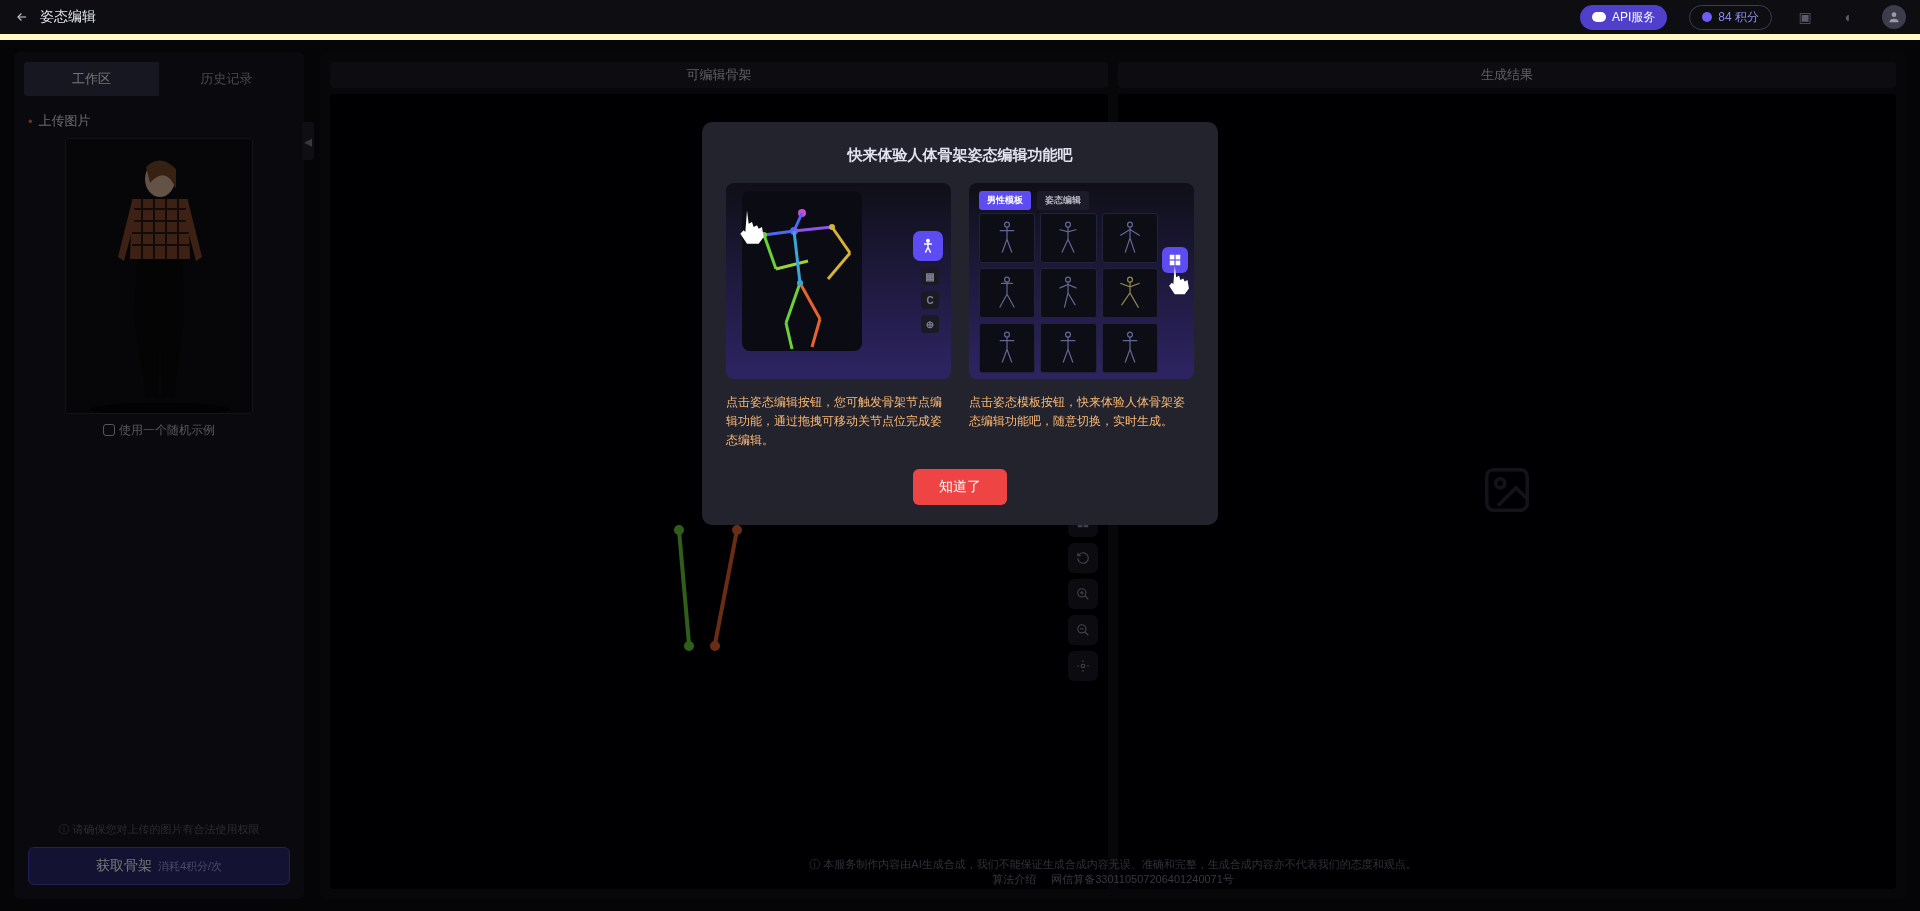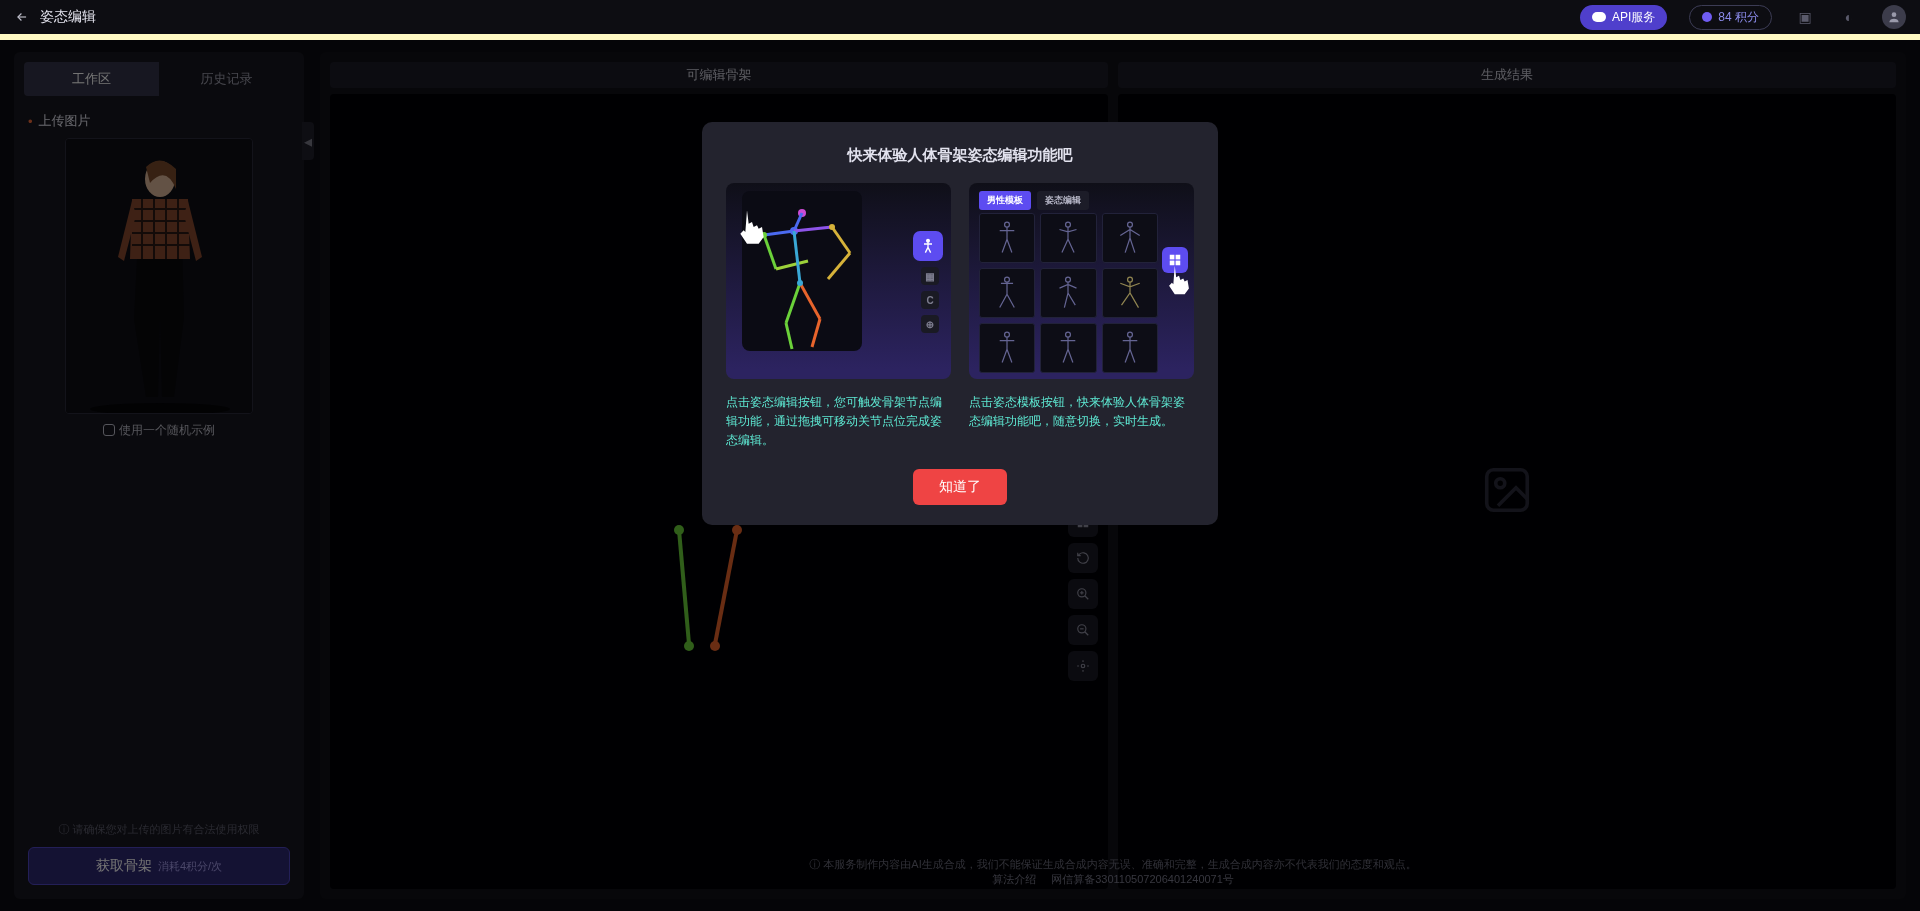--- a/index.html
+++ b/index.html
@@ -54,21 +54,21 @@
   .footer { position:absolute; left:320px; right:14px; bottom:24px; color:#6a6a7a; font-size:11px; text-align:center; pointer-events:none;}
   .footer .line2 a { color:#7a7a8c; text-decoration:none; margin:0 6px; pointer-events:auto;}
 
   
   .modal-overlay { position:absolute; inset:0; background:rgba(0,0,0,0.55); display:flex; align-items:flex-start; justify-content:center; z-index:50;}
   .modal { margin-top:82px; width:516px; background:#23232e; border-radius:10px; padding:24px 24px 20px; color:#e2e2ee; }
   .modal-title { text-align:center; font-size:15px; font-weight:700; margin-bottom:18px;}
   .modal-cards { display:flex; gap:18px; }
   .mcard { flex:1; display:flex; flex-direction:column; }
   .mcard-img { height:196px; border-radius:8px; background:linear-gradient(180deg,#0f0f18 0%, #2c2360 95%); position:relative; overflow:hidden;font-weight:bold;}
-  .mcard-desc { font-size:12px; line-height:1.6; color:#5eead4; margin-top:14px;}
+  .mcard-desc { font-size:12px; line-height:1.6; color:#fdba74; margin-top:14px;}
   .modal-action { text-align:center; margin-top:18px;}
   .got-it { background:#ef4444; color:#fff; font-size:14px; border:none; border-radius:6px; padding:9px 26px; cursor:pointer;}
 
   
   .skel-mini { position:absolute; left:16px; top:8px; }
   .hand { position:absolute; left:6px; top:24px; }
   .mini-tool { position:absolute; right:8px; top:48px; width:30px; height:30px; border-radius:7px; background:#5d4cf1; display:flex; align-items:center; justify-content:center;}
   .mini-rail { position:absolute; right:12px; top:84px; display:flex; flex-direction:column; gap:6px;}
   .mini-rail div { width:18px; height:18px; border-radius:4px; background:#1a1a24; color:#7d7d8f; display:flex; align-items:center; justify-content:center; font-size:10px;}
 

